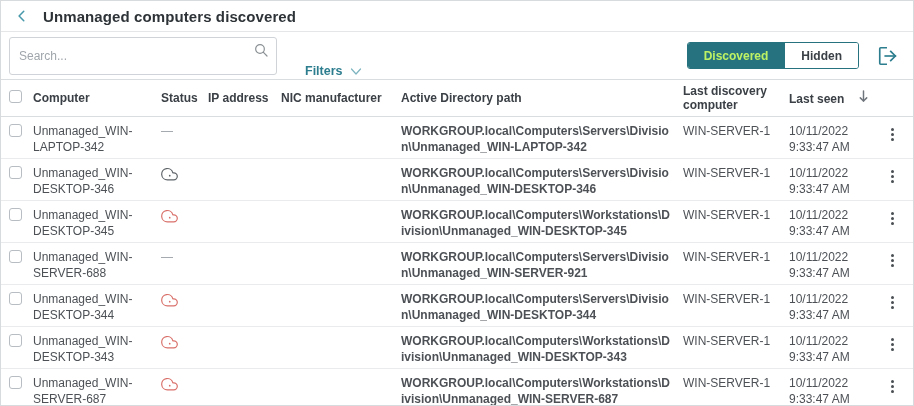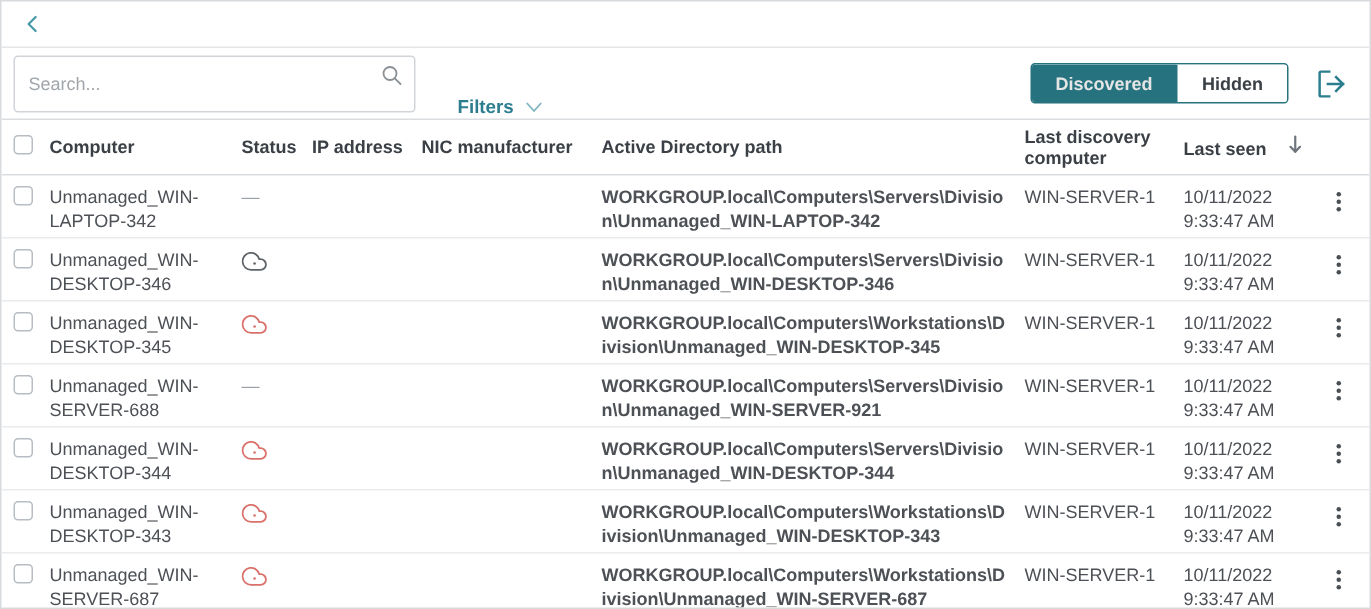--- a/index.html
+++ b/index.html
@@ -62,21 +62,21 @@
     display: flex; height: 27px;
     border: 1px solid #26737f; border-radius: 3px; overflow: hidden;
     flex: 0 0 auto;
   }
   .toggle-btn {
     padding: 0 16px; font-size: 12px; font-weight: bold;
     display: flex; align-items: center; cursor: pointer;
     background: #fff; color: #3a4046; border: none;
     font-family: "Liberation Sans", sans-serif;
   }
-  .toggle-btn.active { background: #26737f; color: #e5e5e5; }
+  .toggle-btn.active { background: #26737f; color: #bef264; }
   .toggle-btn:not(.active) { border-left: 1px solid #26737f; }
 
   .export-btn {
     margin-left: 18px; margin-right: 4px;
     color: #2c7d8e; cursor: pointer; display: flex; align-items: center;
   }
 
   
   .grid-row {
     display: grid;
@@ -126,20 +126,21 @@
 <body>
 
 <div class="page">
 
   <div class="titlebar">
     <span class="back-btn">
       <svg width="14" height="14" viewBox="0 0 24 24" fill="none" stroke="currentColor" stroke-width="2.6" stroke-linecap="round" stroke-linejoin="round">
           <polyline points="15 4 7 12 15 20"></polyline>
         </svg>
     </span>
+    <span class="page-title">Unmanaged computers discovered</span>
   </div>
 
   <div class="toolbar">
     <span class="search-wrap">
       <input type="text" placeholder="Search..." style="">
       <span class="search-icon">
         <svg width="16" height="16" viewBox="0 0 24 24" fill="none" stroke="currentColor" stroke-width="1.8" stroke-linecap="round">
             <circle cx="10.5" cy="10.5" r="6.5"></circle>
             <line x1="15.3" y1="15.3" x2="21" y2="21"></line>
           </svg>

